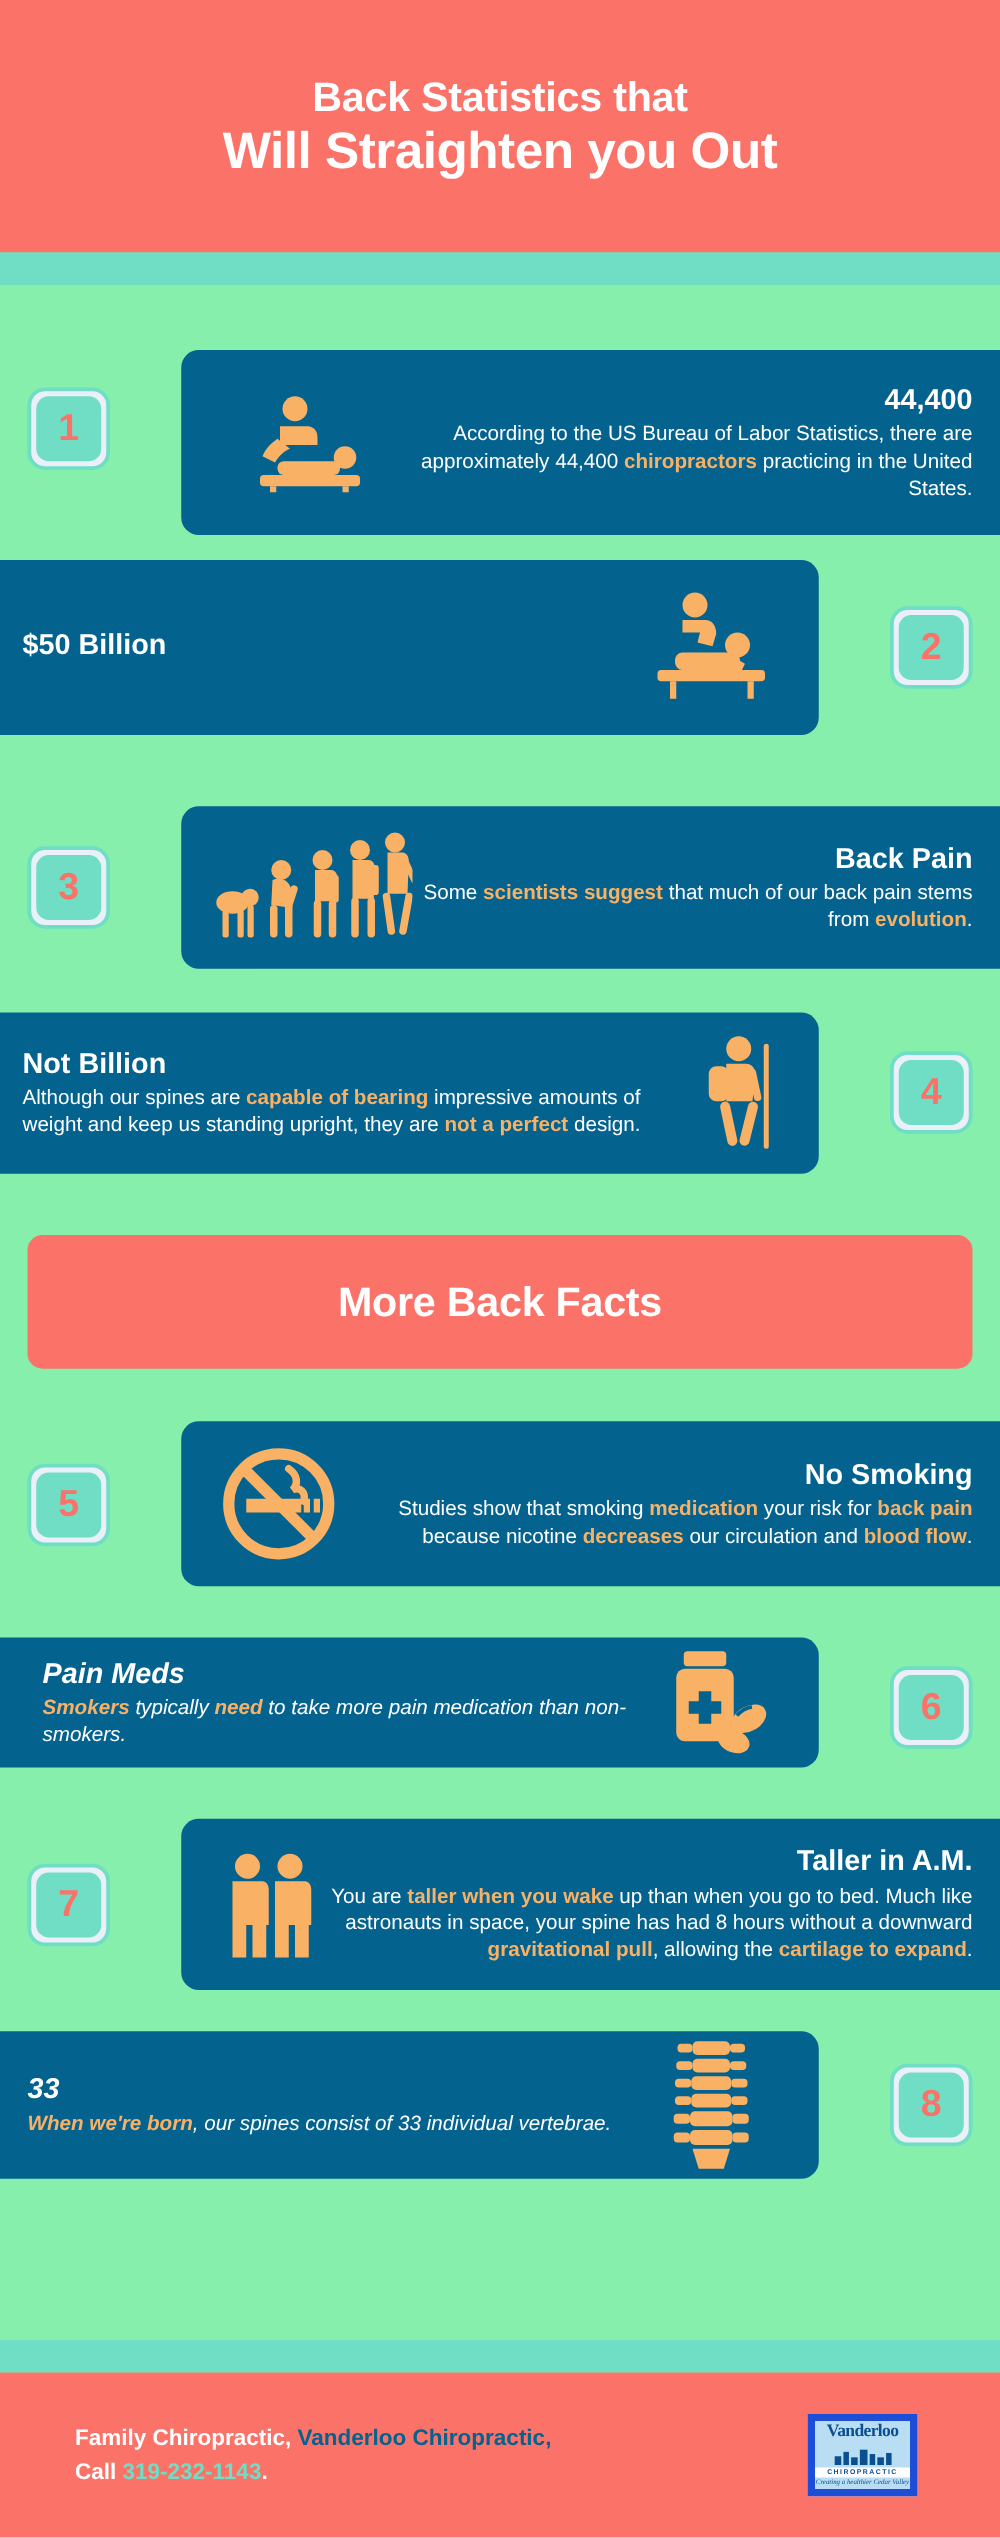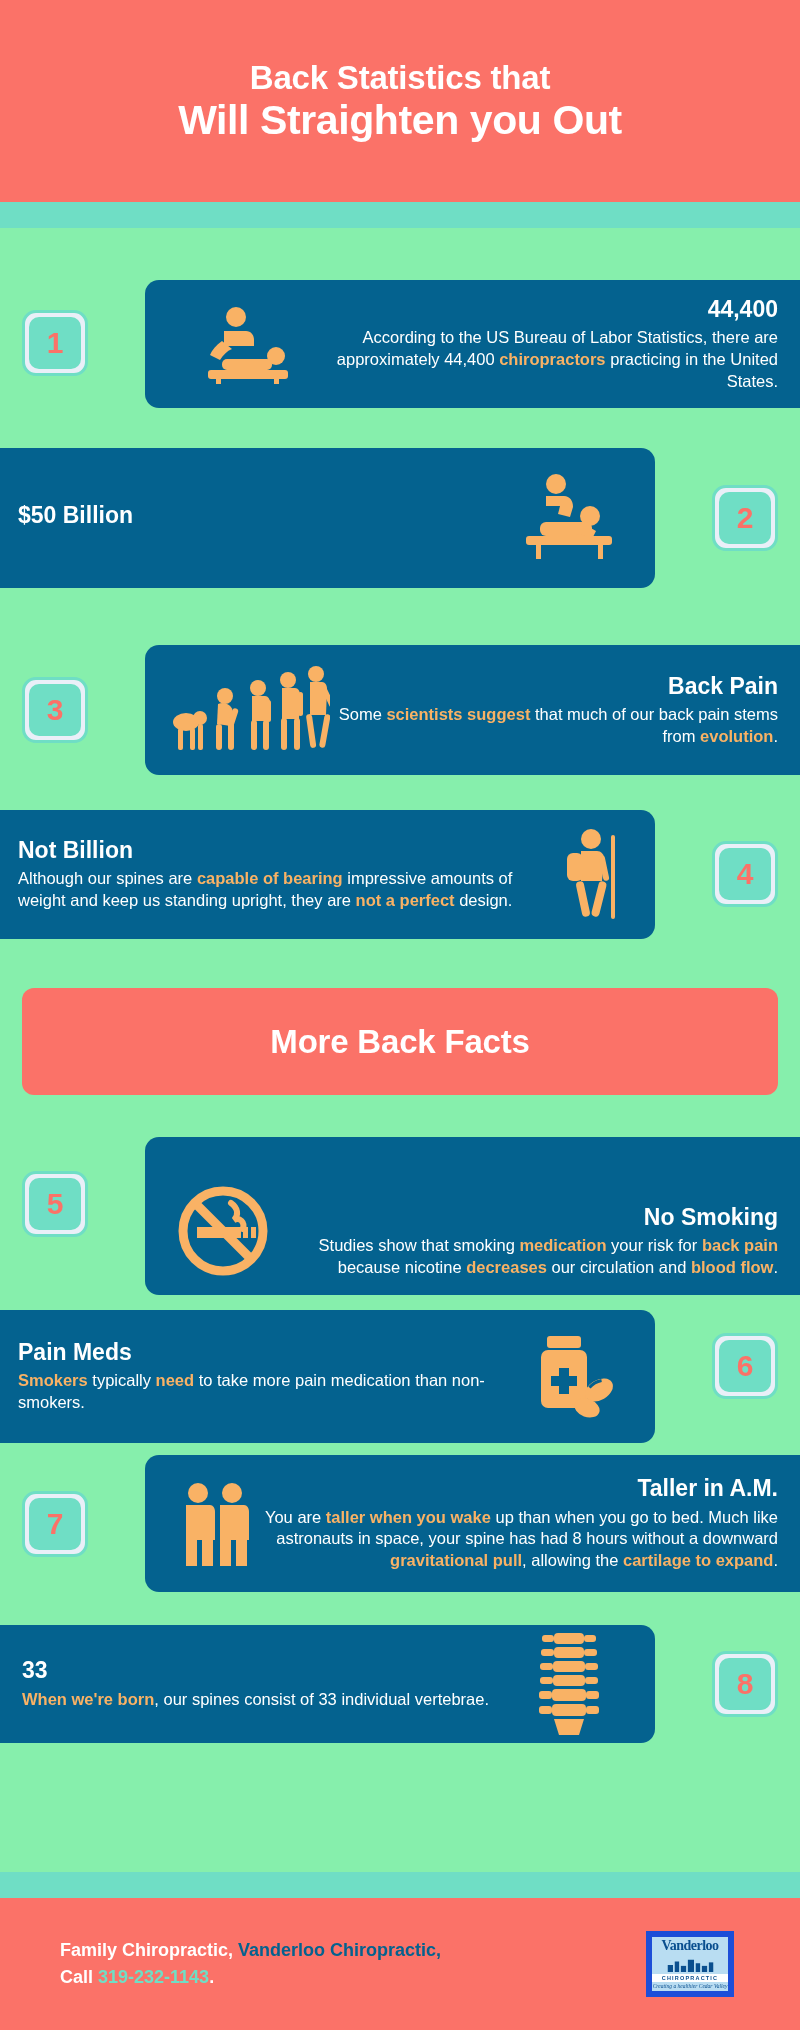--- a/index.html
+++ b/index.html
@@ -156,21 +156,21 @@
     <div class="header-line2">Will Straighten you Out</div>
   </div>
   <div class="teal-bar-top"></div>
 
   <div class="row" style="top:280px;height:128px;">
     <div class="badge" style="left:22px;top:30px;">
       <div class="badge-inner">
         <span class="badge-num">1</span>
       </div>
     </div>
-    <div class="card right-card" style="top:0;height:128px;padding-left:48px;">
+    <div class="card right-card" style="top:0;height:148px;padding-left:48px;">
       <div class="icon-wrap" style="width:110px;">
         <svg width="96" height="80" viewBox="0 0 96 80" fill="#f9b265">
           <circle cx="36" cy="13" r="10"></circle>
           <path d="M24 27h22c5 0 8 4 8 9v6H24z"></path>
           <path d="M22 37c-6 4-10 9-12 14l10 5c3-5 7-9 12-11z"></path>
           <circle cx="76" cy="52" r="9"></circle>
           <rect x="22" y="55" width="50" height="11" rx="5"></rect>
           <rect x="8" y="66" width="80" height="9" rx="3"></rect>
           <rect x="16" y="75" width="5" height="5"></rect>
             <rect x="74" y="75" width="5" height="5"></rect>
@@ -293,21 +293,21 @@
   <div class="banner">
     <span class="banner-text">More Back Facts</span>
   </div>
 
   <div class="row" style="top:1137px;height:134px;">
     <div class="badge" style="left:22px;top:34px;">
       <div class="badge-inner">
         <span class="badge-num">5</span>
       </div>
     </div>
-    <div class="card right-card" style="top:0;height:158px;align-items:flex-end;">
+    <div class="card right-card" style="top:0;height:132px;">
       <div class="icon-wrap" style="width:112px;">
         <svg width="96" height="96" viewBox="0 0 96 96">
           <circle cx="48" cy="48" r="40" fill="none" stroke="#f9b265" stroke-width="9"></circle>
           <rect x="22" y="44" width="44" height="11" fill="#f9b265"></rect>
           <rect x="68" y="44" width="5" height="11" fill="#f9b265"></rect>
           <rect x="76" y="44" width="5" height="11" fill="#f9b265"></rect>
           <path d="M56 20c7 5 8 12 3 17 6-3 11 2 9 9" fill="none" stroke="#f9b265" stroke-width="6" stroke-linecap="round"></path>
           <line x1="19" y1="19" x2="77" y2="77" stroke="#f9b265" stroke-width="9"></line>
         </svg>
       </div>
@@ -317,21 +317,21 @@
       </div>
     </div>
   </div>
 
   <div class="row" style="top:1310px;height:112px;">
     <div class="badge" style="left:712px;top:23px;">
       <div class="badge-inner">
         <span class="badge-num">6</span>
       </div>
     </div>
-    <div class="card left-card" style="top:0;height:133px;padding-left:18px;">
+    <div class="card left-card" style="top:0;height:104px;padding-left:34px;font-style:italic;">
       <div class="card-text align-left">
         <div class="card-title">Pain Meds</div>
         <div class="card-body"><span class="hl">Smokers</span><span> typically </span><span class="hl">need</span><span> to take more pain medication than non-smokers.</span></div>
       </div>
       <div class="icon-wrap" style="width:120px;">
         <svg width="104" height="86" viewBox="0 0 104 86" fill="#f9b265">
           <rect x="26" y="2" width="34" height="12" rx="3"></rect>
           <rect x="20" y="16" width="46" height="58" rx="7"></rect>
           <rect x="38" y="34" width="10" height="26" fill="#04628f"></rect>
           <rect x="30" y="42" width="26" height="10" fill="#04628f"></rect>
@@ -368,21 +368,21 @@
       </div>
     </div>
   </div>
 
   <div class="row" style="top:1625px;height:118px;">
     <div class="badge" style="left:712px;top:26px;">
       <div class="badge-inner">
         <span class="badge-num">8</span>
       </div>
     </div>
-    <div class="card left-card" style="top:0;height:118px;">
+    <div class="card left-card" style="top:0;height:118px;font-style:italic;">
       <div class="card-text align-left">
         <div class="card-title">33</div>
         <div class="card-body"><span class="hl">When we're born</span><span>, our spines consist of 33 individual vertebrae.</span></div>
       </div>
       <div class="icon-wrap" style="width:128px;">
         <svg width="74" height="106" viewBox="0 0 74 106" fill="#f9b265">
           <g>
             <rect x="22" y="2" width="30" height="11" rx="4"></rect>
             <rect x="10" y="4" width="12" height="7" rx="3"></rect>
               <rect x="52" y="4" width="12" height="7" rx="3"></rect>

